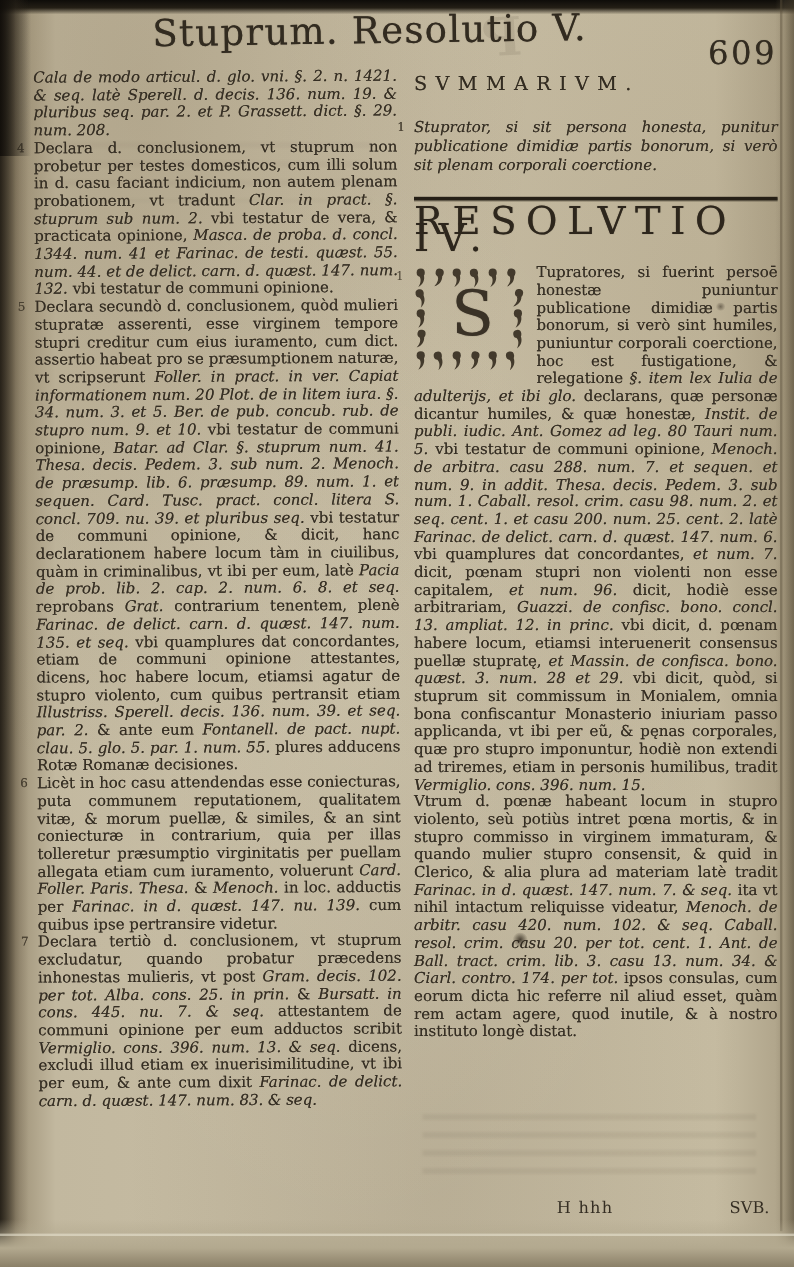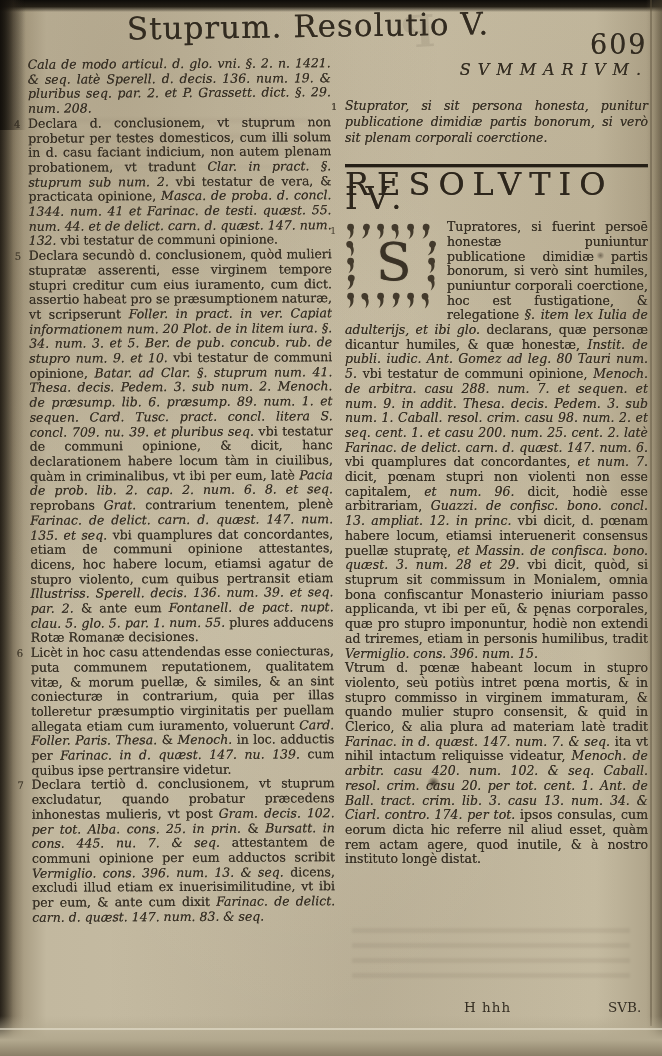--- a/index.html
+++ b/index.html
@@ -46,22 +46,22 @@
   
   .col{position:absolute;top:57px;width:303px;font-size:12.5px;line-height:14.7px;}
   .col-left{left:30px;transform:rotate(-0.3deg);}
   .col-right{left:345px;}
   .bodyp{margin:0;text-align:justify;position:relative;color:#352e23;
     text-shadow:0 0 .45px rgba(53,46,36,.75);}
   .it{font-style:italic;}
   .pmarker{position:absolute;left:-14px;top:1px;font-size:10px;color:#4a4233;font-style:normal;}
   .indent1{text-indent:18px;}
   
-  .sum-title{margin-top:6px;text-align:right;font-size:16px;letter-spacing:7px;
-    font-style:italic;color:#332c21;text-shadow:0 0 .5px rgba(50,43,32,.7);}
+  .sum-title{margin-top:6px;text-align:left;font-size:16px;letter-spacing:7px;
+    color:#332c21;text-shadow:0 0 .5px rgba(50,43,32,.7);}
   .sum-items{margin-top:20px;font-style:italic;font-size:12.5px;line-height:16px;}
   .sum-items .bodyp{text-align:justify;}
   .rule{height:3px;background:#251f16;margin:18px 0 10px 0;box-shadow:0 1px 0 rgba(37,31,22,.35);}
   .res-heading{text-align:left;font-size:32px;letter-spacing:8px;color:#2d261c;
     margin:4px 0 14px 0;text-shadow:0 0 .6px rgba(45,38,28,.7);}
   .res-body{position:relative;}
   .res-marker{left:-15px;top:4px;}
   .initial-block{float:left;width:94px;height:88px;margin:2px 8px 2px 0;position:relative;}
   .initial-block svg{position:absolute;top:0;left:0;}
   .dropcap{position:absolute;left:31px;top:10px;font-size:52px;line-height:60px;color:#3a3226;

